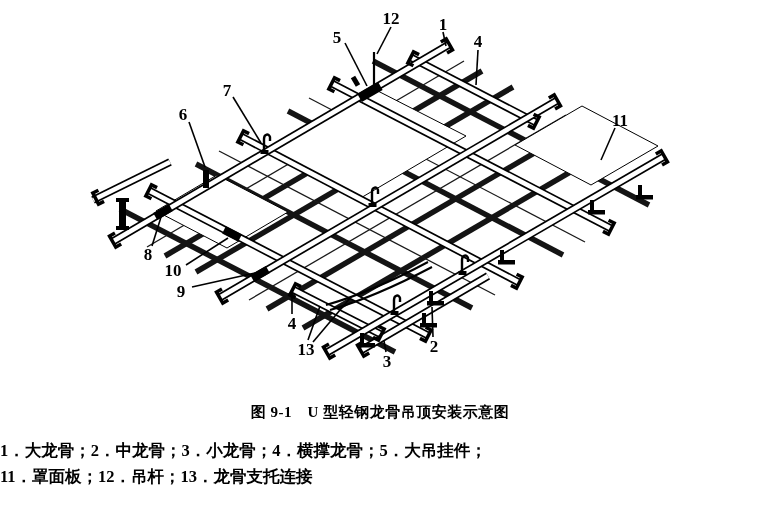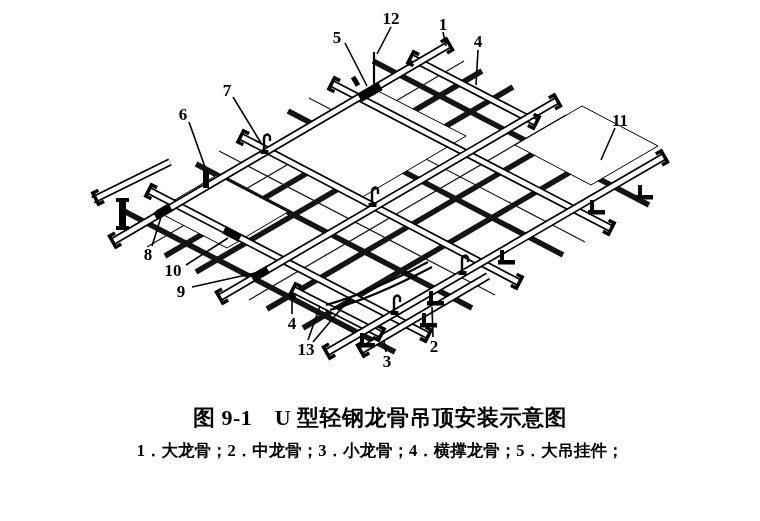--- a/index.html
+++ b/index.html
@@ -16,24 +16,24 @@
   .railC{stroke:#fff;stroke-width:4.6;stroke-linecap:butt;}
   .panel{fill:#fff;stroke:#000;stroke-width:1;}
   .blk{fill:#000;}
   .wire{fill:none;stroke:#000;stroke-width:2;}
   .rod{stroke:#000;stroke-width:2.2;}
   .leader{stroke:#000;stroke-width:1.6;}
   .cnum{font-family:"Liberation Serif","DejaVu Serif",serif;font-size:17px;font-weight:bold;fill:#000;text-anchor:middle;}
   
   .caption{
     position:absolute;top:403px;left:0;width:100%;text-align:center;
-    font-size:22px;font-weight:bold;letter-spacing:.5px;
+    font-size:15px;font-weight:bold;letter-spacing:.5px;
   }
   .legend{position:absolute;top:438px;left:0;width:100%;}
-  .legend .line{height:26px;line-height:26px;text-align:center;font-size:16.5px;font-weight:bold;}
+  .legend .line{height:26px;line-height:26px;text-align:left;font-size:16.5px;font-weight:bold;}
 </style>
 </head>
 <body>
 
 <div class="stage">
 
   <svg id="diagram" width="760" height="400" viewBox="0 0 760 400">
     <defs>
       <g id="capC">
           <path d="M -1,-8 L 7,-8 L 7,-4.5 L 2.5,-4.5 L 2.5,4.5 L 7,4.5 L 7,8 L -1,8 Z" fill="#000"></path>
@@ -179,15 +179,16 @@
         <text x="387" y="367" class="cnum">3</text>
         <line x1="433" y1="337" x2="432" y2="307" class="leader"></line>
         <text x="434" y="352" class="cnum">2</text>
       </g>
   </svg>
 
   <div class="caption">图 9-1　U 型轻钢龙骨吊顶安装示意图</div>
 
   <div class="legend">
     <div class="line">1．大龙骨；2．中龙骨；3．小龙骨；4．横撑龙骨；5．大吊挂件；</div>
+    <div class="line">11．罩面板；12．吊杆；13．龙骨支托连接</div>
   </div>
 
 </div>
 
 </body></html>

